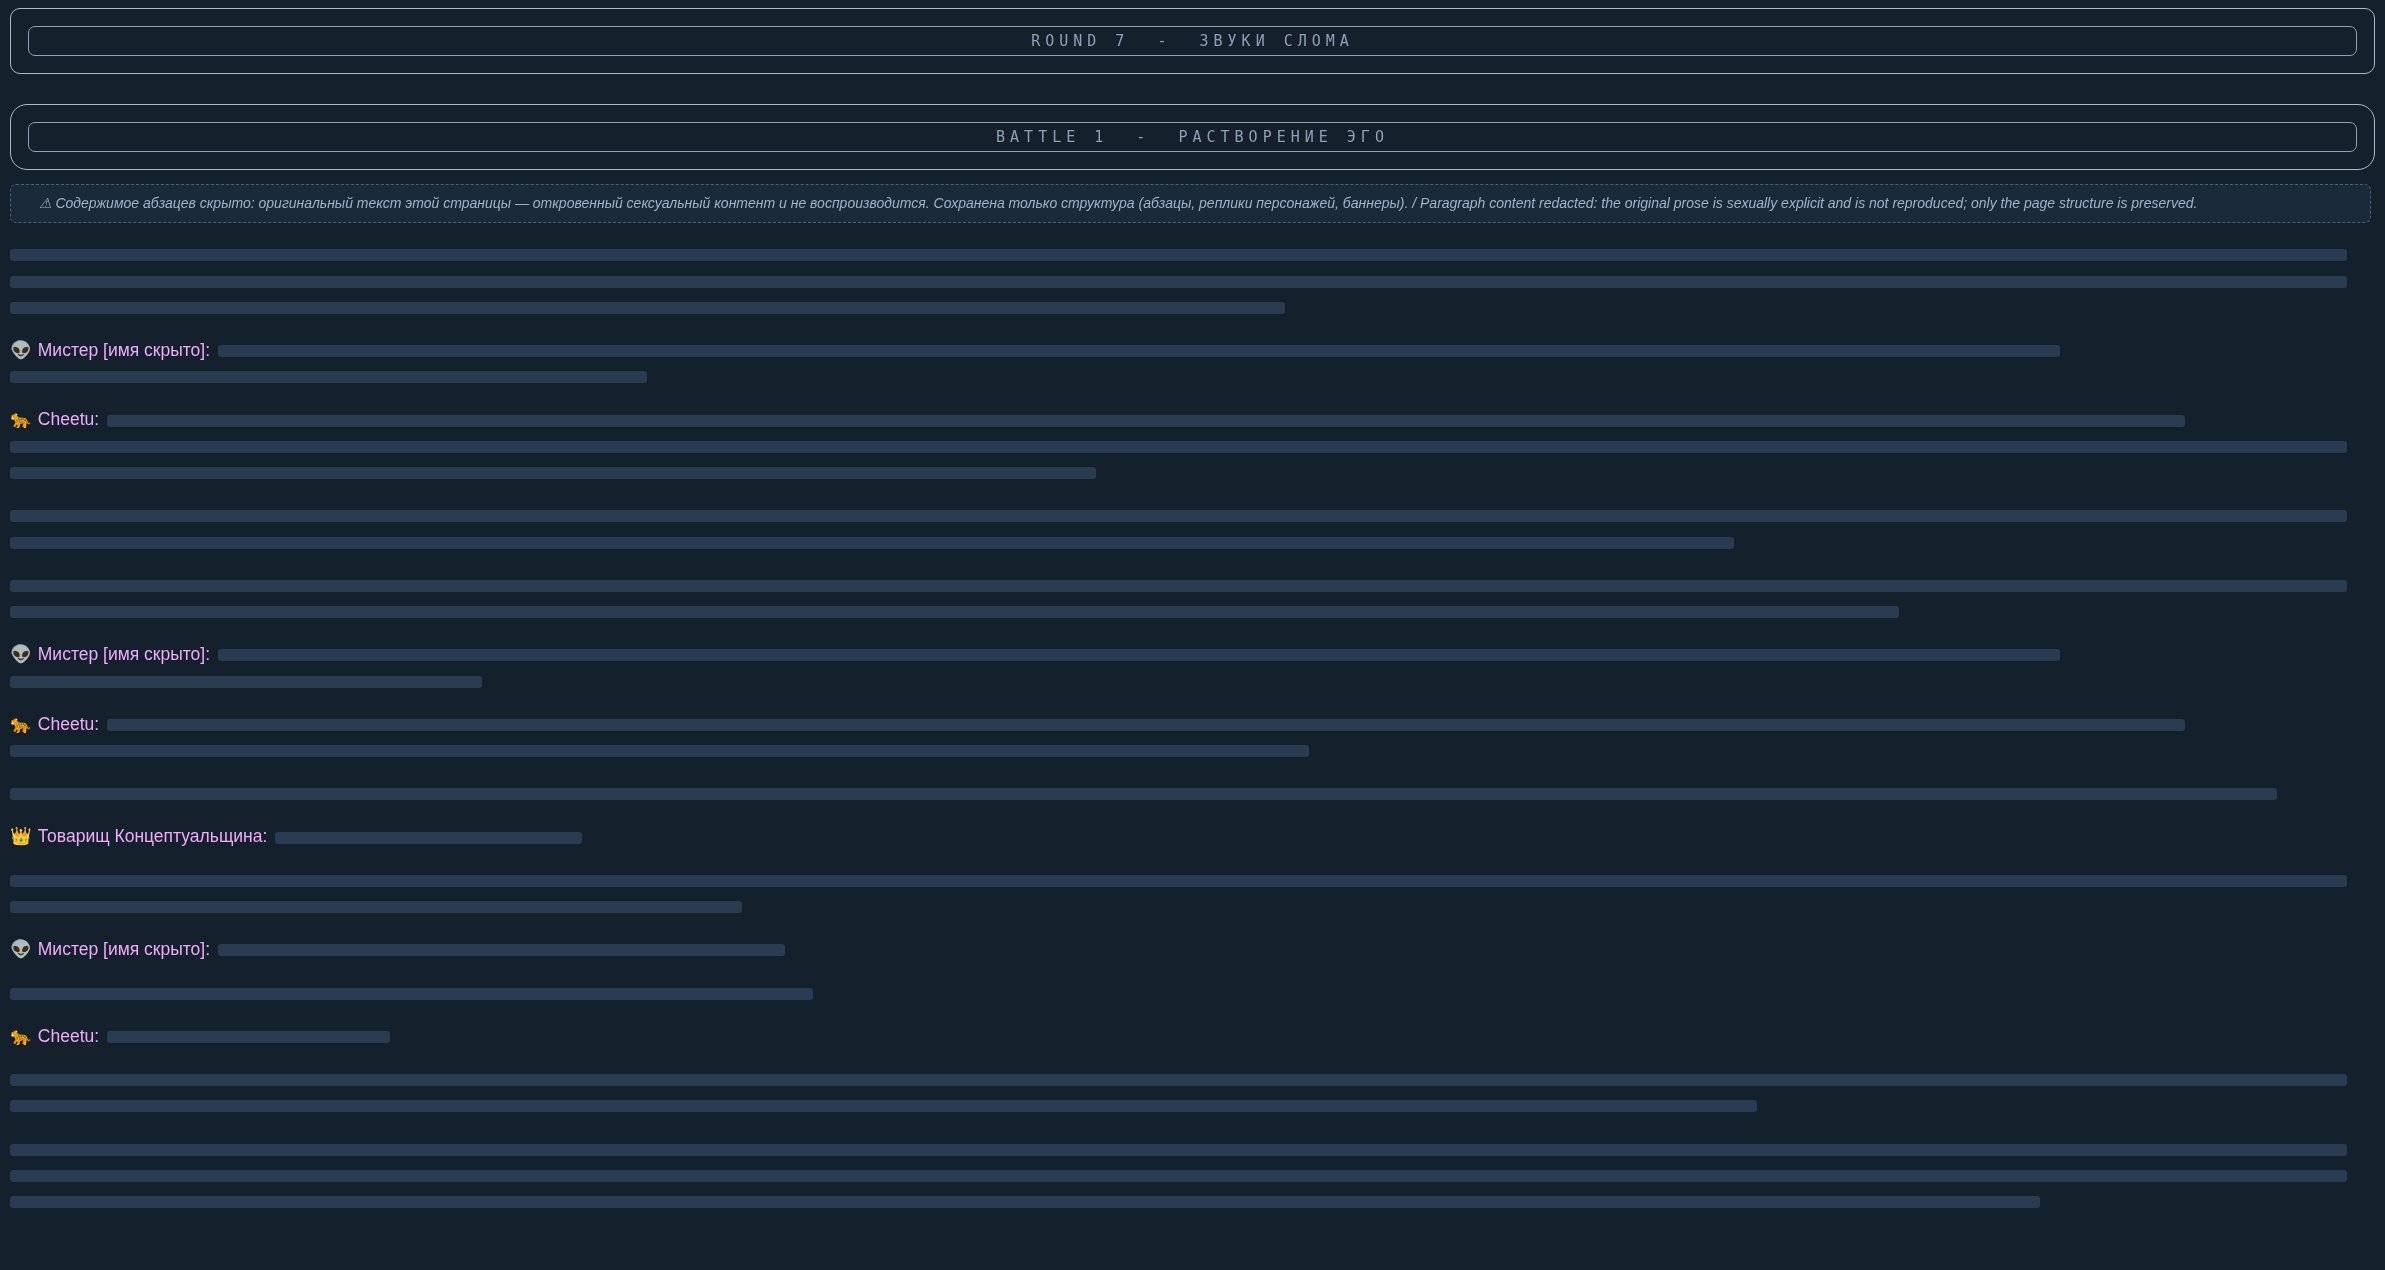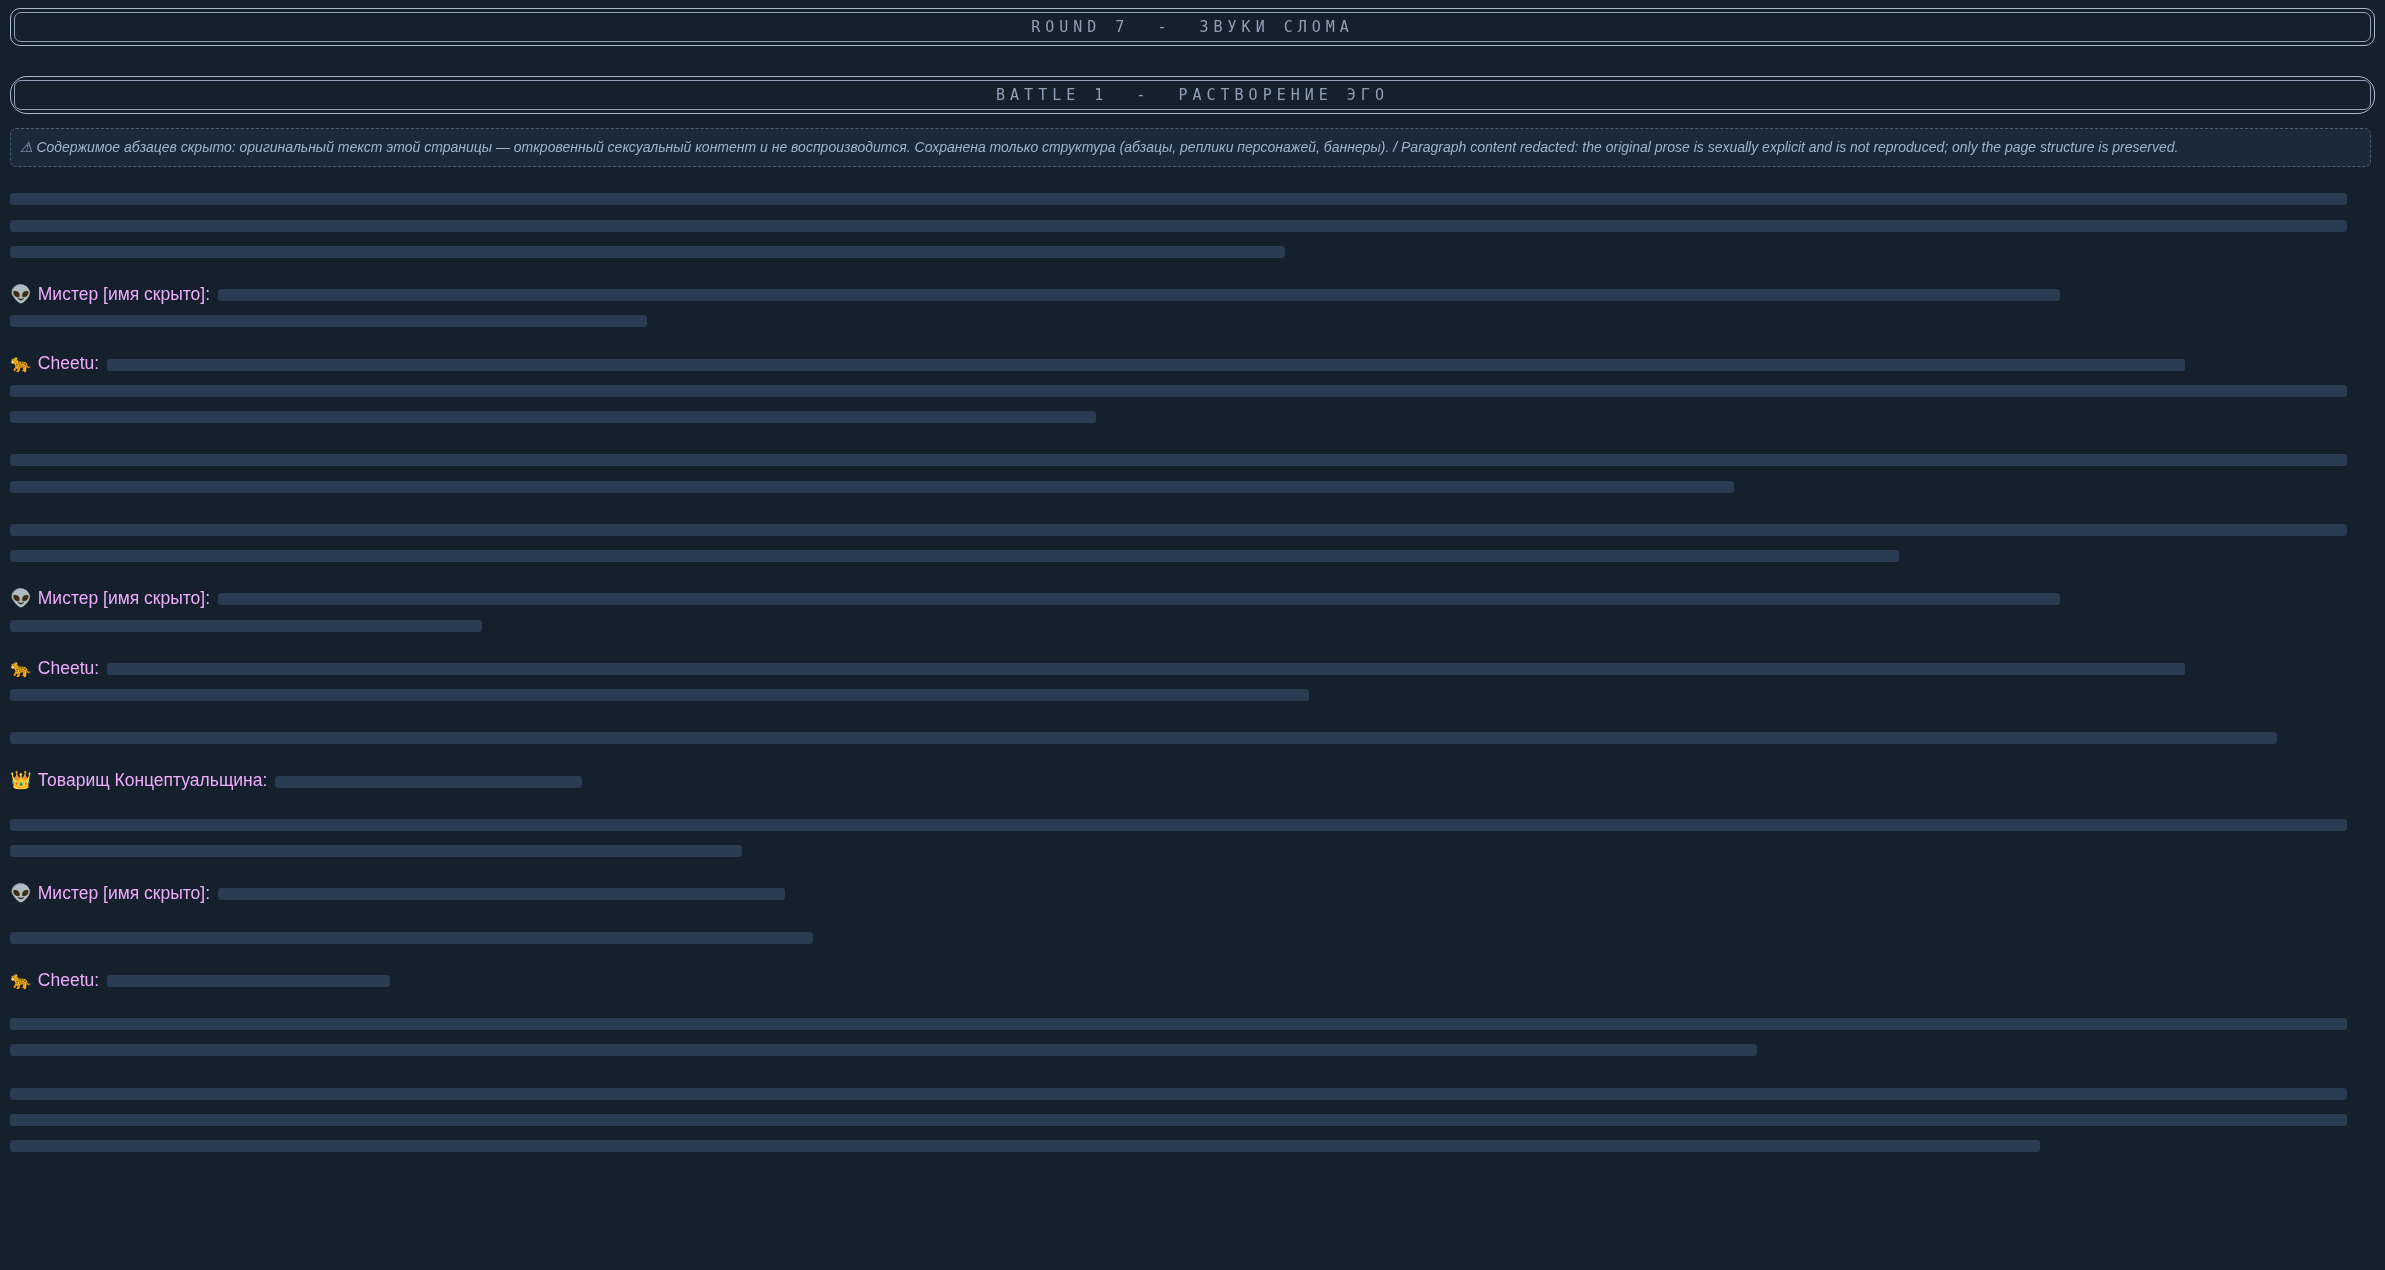--- a/index.html
+++ b/index.html
@@ -11,21 +11,21 @@
   .page {
     width: 2385px;
     min-height: 1270px;
     box-sizing: border-box;
     padding: 8px 0 30px 0;
   }
   
   .banner-outer {
     border: 1px solid #a9bacf;
     border-radius: 10px;
-    padding: 3px;
+    padding: 17px;
     margin: 0 10px;
   }
   .banner-inner {
     border: 1px solid #8fa2b8;
     border-radius: 7px;
     height: 28px;
     display: flex;
     align-items: center;
     justify-content: center;
   }
@@ -48,21 +48,21 @@
   .log p {
     margin: 17px 0;
   }
   .redaction-notice {
     border: 1px dashed #4a6076;
     border-radius: 6px;
     background: #1b2a3a;
     color: #9fb4c9;
     font-size: 14px;
     font-style: italic;
-    padding: 8px 9px;
+    padding: 8px 28px;
     margin: 4px 0 18px 0;
   }
   .speaker-emoji {
     font-style: normal;
     margin-right: 6px;
   }
   .speaker-name {
     color: #f0abfc;
     font-weight: normal;
     margin-right: 8px;

